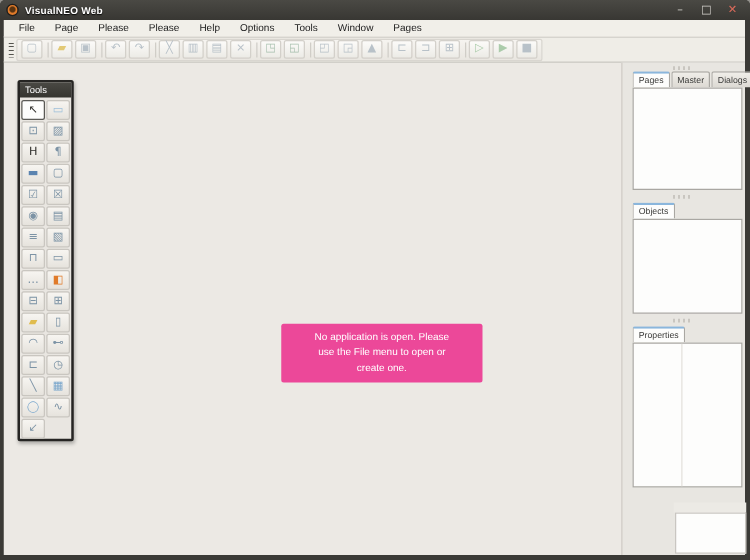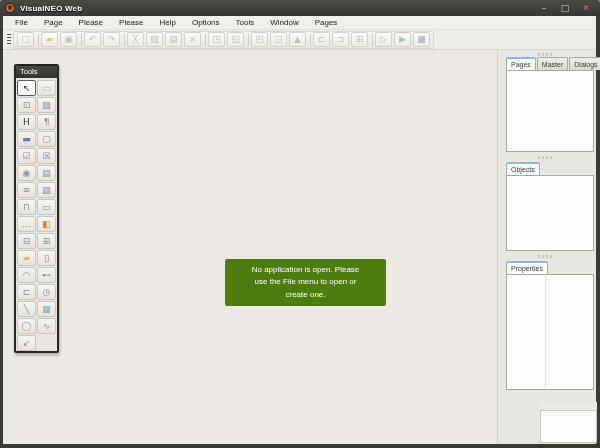--- a/index.html
+++ b/index.html
@@ -60,21 +60,21 @@
     padding:2px 1px; justify-content:center; }
   .tool { width:19px; height:16px; display:flex; align-items:center; justify-content:center;
     background:linear-gradient(#f7f5f1,#e6e3dd); border:1px solid #c9c6c0; border-radius:2px; }
   .tool.selected { background:#fdfdfc; border:1px solid #5a5955; box-shadow:inset 0 0 0 1px #9b99f4000; }
   .tool .glyph { font-family:"DejaVu Sans",sans-serif; font-size:9px; line-height:10px;
     color:#7c93a5; }
   .tool.selected .glyph { color:#2f2e2b; }
 
   
   .msgbox { position:absolute; left:222px; top:209px; width:161px; height:47px;
-    background:#4d7c0f; border-radius:2px; display:flex; align-items:center;
+    background:#ec4899; border-radius:2px; display:flex; align-items:center;
     justify-content:flex-start; padding:4px 20px; }
   .msgbox .txt { color:#ffffff; font-size:8px; line-height:1.55; text-align:center; }
 
   
   .grip { position:absolute; width:16px; height:3px;
     background:repeating-linear-gradient(90deg,#c9c6c0 0 2px, transparent 2px 4px); }
   .panel { position:absolute; left:8px; width:88px; }
   .tabrow { display:flex; height:13px; align-items:flex-end; }
   .tab { font-size:7px; color:#3a3a38; padding:2px 4px 1px;
     background:linear-gradient(#f0eee9,#dcd9d3); border:1px solid #a9a7a2;

